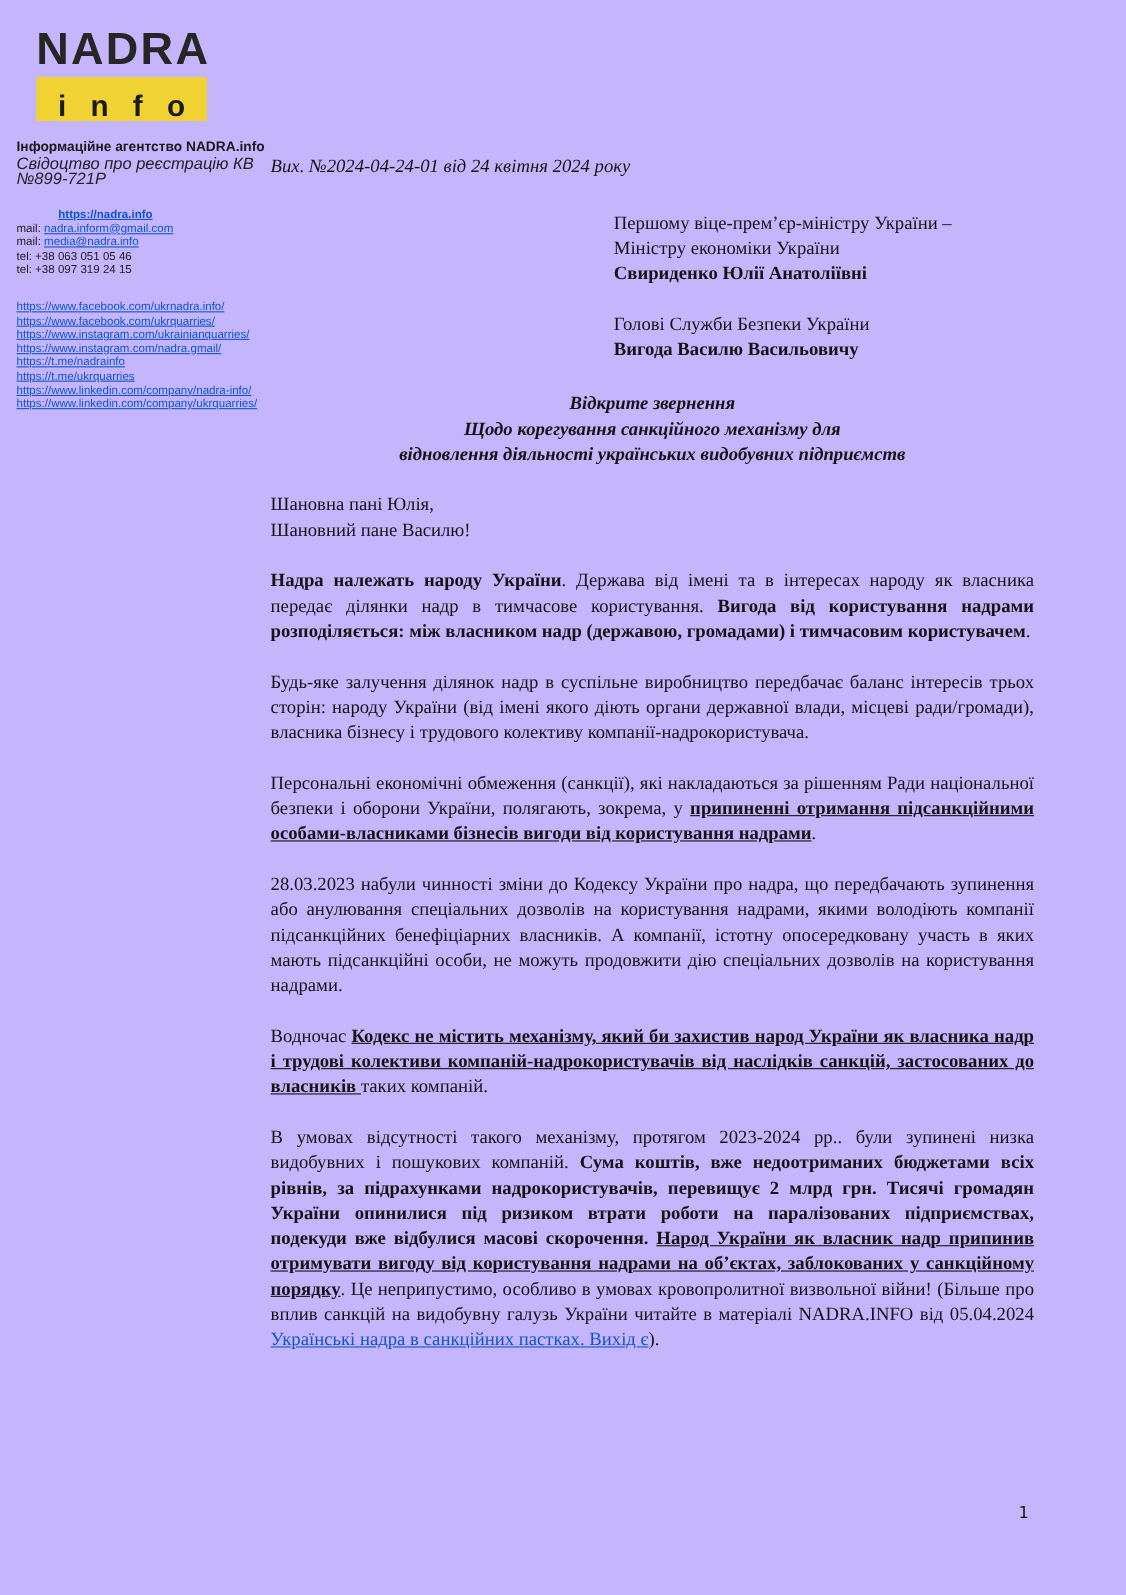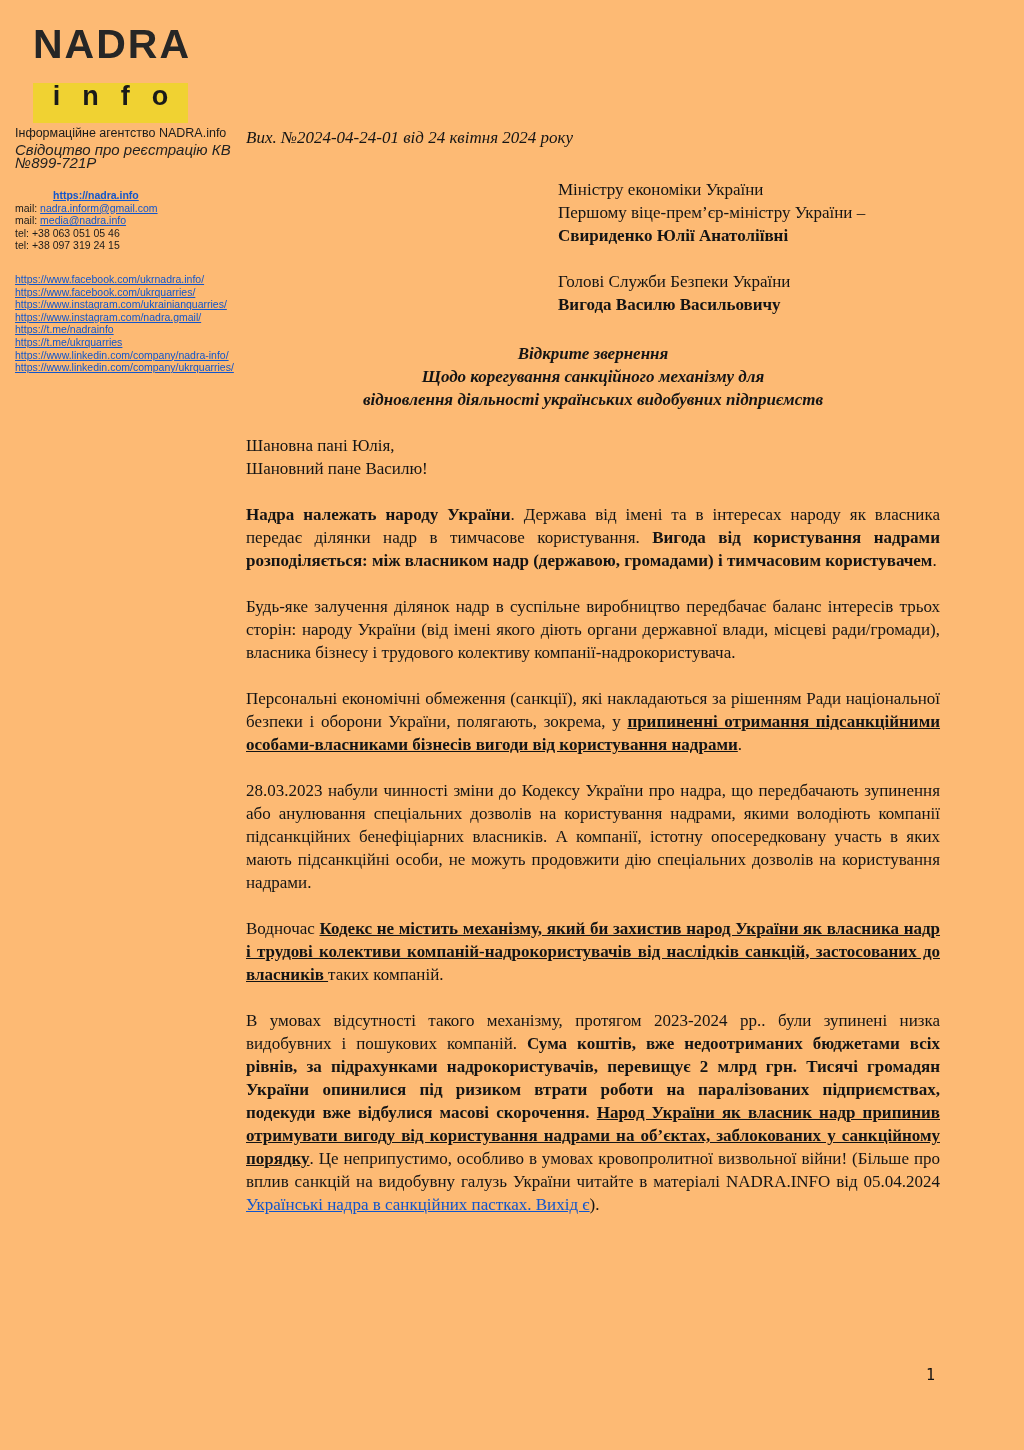--- a/index.html
+++ b/index.html
@@ -1,48 +1,48 @@
 <!DOCTYPE html>
 <html lang="uk"><head>
 <meta charset="utf-8">
 <style>
   html,body { margin:0; padding:0; background:#ffffff; }
   .page {
-    position:relative; width:1024px; height:1450px; background:#fdba74;
+    position:relative; width:1024px; height:1450px; background:#c4b5fd;
     overflow:hidden; font-family:"Liberation Sans", sans-serif; color:#161616;
   }
 
   
   .logo { position:absolute; left:33px; top:24px; }
   .logo-nadra {
     font-family:"Liberation Sans", sans-serif; font-weight:bold;
     font-size:41px; line-height:1.0; letter-spacing:2px; color:#262626;
   }
   .logo-info-box {
-    margin-top:18px; width:155px; height:40px; background:#F0D232;
-    display:flex; align-items:flex-start; justify-content:center;
+    margin-top:5px; width:155px; height:40px; background:#F0D232;
+    display:flex; align-items:flex-end; justify-content:center;
   }
   .logo-info {
     font-family:"Liberation Sans", sans-serif; font-weight:bold;
     font-size:27px; color:#1a1a1a; letter-spacing:22px; margin-right:-22px; line-height:1;
   }
 
   
   .sidebar { position:absolute; left:15px; top:126px; width:230px; color:#1a1a1a; }
-  .agency-name { font-size:12.5px; font-weight:normal; line-height:15px; }
+  .agency-name { font-size:12.5px; font-weight:bold; line-height:15px; }
   .agency-reg  { font-size:15px; font-style:italic; line-height:13px; margin-top:2px; color:#222; }
   .contact-block { margin-top:20px; font-size:10.5px; line-height:12.6px; }
   .social-block  { margin-top:21px; font-size:10.5px; line-height:12.6px; }
   .link { color:#1155CC; text-decoration:underline; cursor:pointer; }
   .site-link { font-weight:bold;padding-left:38px; }
   .plain { color:#1a1a1a; }
 
   
   .main {
-    position:absolute; left:246px; top:0; width:694px;
+    position:absolute; left:246px; top:13px; width:694px;
     font-family:"Liberation Serif", serif; font-size:17px; line-height:23px; color:#141414;
   }
   .ref { margin-top:126px; font-style:italic; }
   .addressees { margin-top:29px; margin-left:312px; }
   .addr-block + .addr-block { margin-top:23px; }
   .addr-name { font-weight:bold; }
   .doc-title { margin-top:26px; text-align:center; font-weight:bold; font-style:italic; }
   .salutation { margin-top:23px; }
   .para { margin:23px 0 0 0; text-align:justify; }
   .b  { font-weight:bold; }
@@ -93,22 +93,22 @@
         <div class="link">https://t.me/ukrquarries</div>
         <div class="link">https://www.linkedin.com/company/nadra-info/</div>
         <div class="link">https://www.linkedin.com/company/ukrquarries/</div>
       </div>
   </div>
 
   <div class="main">
     <div class="ref">Вих. №2024-04-24-01 від 24 квітня 2024 року</div>
     <div class="addressees">
         <div class="addr-block">
+          <div>Першому віце-прем’єр-міністру України –</div>
           <div>Міністру економіки України</div>
-          <div>Першому віце-прем’єр-міністру України –</div>
           <div class="addr-name">Свириденко Юлії Анатоліївні</div>
         </div>
         <div class="addr-block">
           <div>Голові Служби Безпеки України</div>
           <div class="addr-name">Вигода Василю Васильовичу</div>
         </div>
       </div>
     <div class="doc-title">
         <div>Відкрите звернення</div>
         <div>Щодо корегування санкційного механізму для</div>

